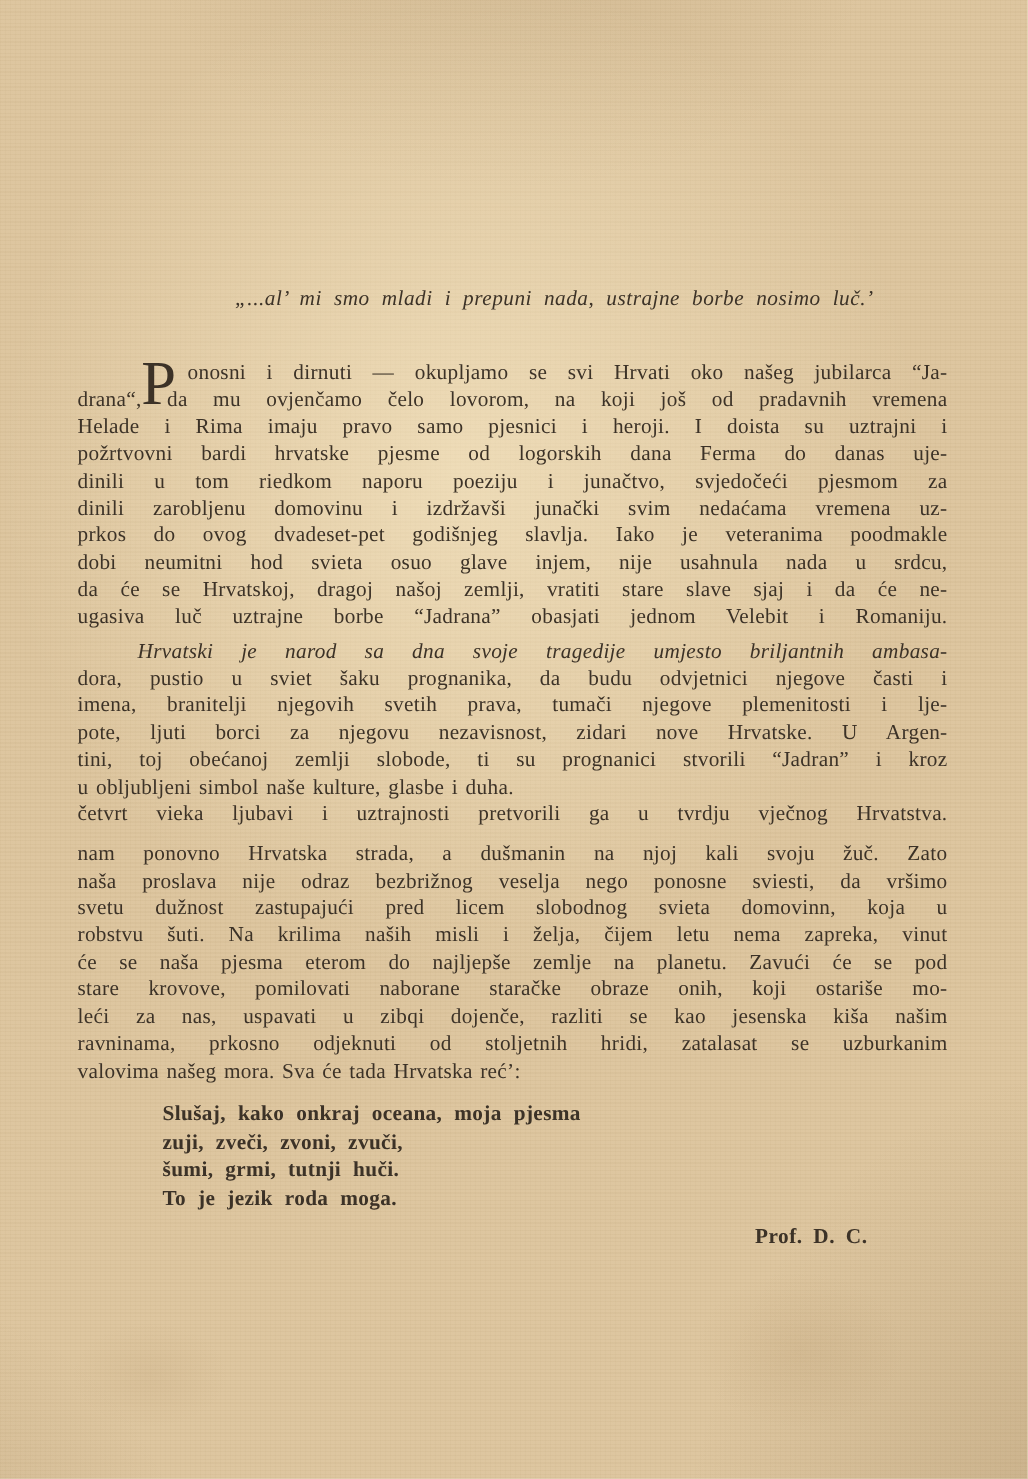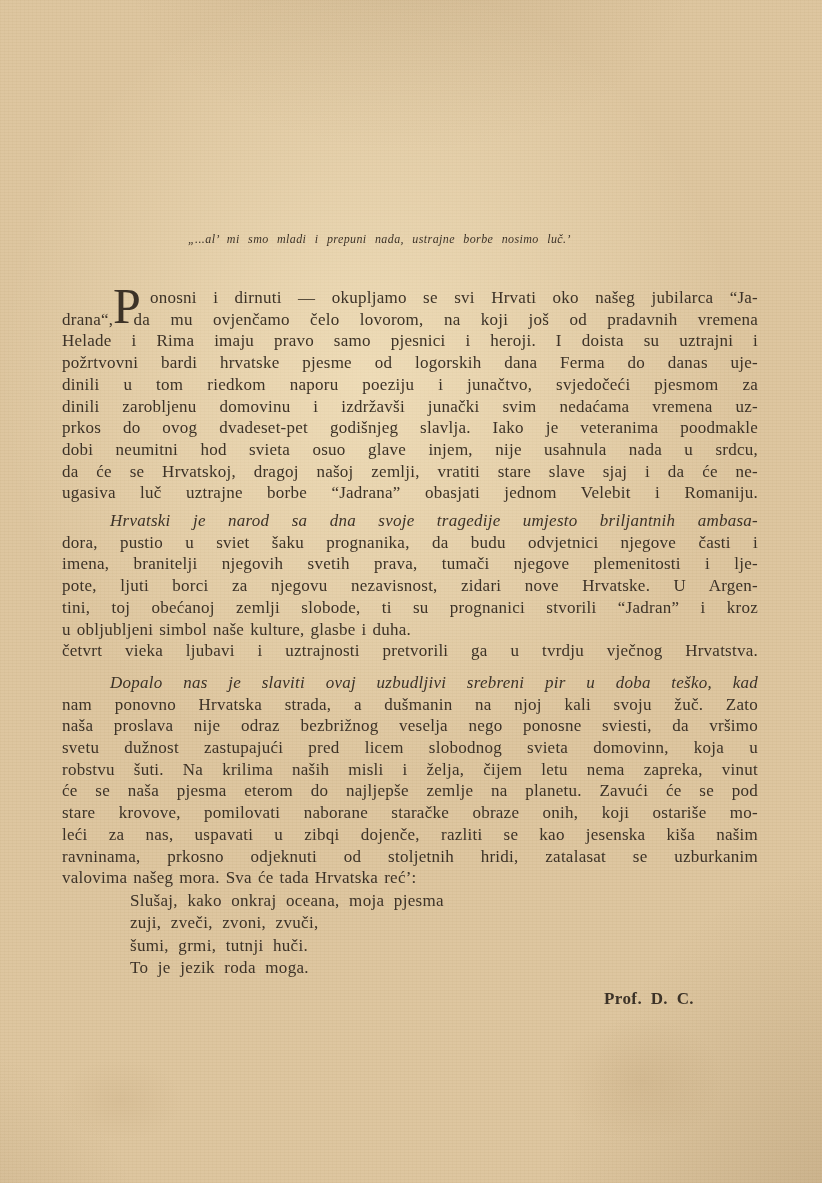--- a/index.html
+++ b/index.html
@@ -26,21 +26,21 @@
   }
   .content {
     position: absolute;
     left: 62px; top: 0;
     width: 696px;
   }
   .epigraph {
     margin-top: 228px;
     margin-left: 126px;
     font-style: italic;
-    font-size: 12px;
+    font-size: 17px;
     line-height: 22px;
     letter-spacing: 0.4px;
     word-spacing: 5px;
   }
   .para {
     position: relative;
     font-size: 17px;
     line-height: 21.7px;
     letter-spacing: 0.25px;
   }
@@ -56,26 +56,27 @@
     position: absolute;
     left: 51px; top: -6px;
     font-size: 50px;
     line-height: 1;
     letter-spacing: 0;
   }
   #paragraphs .para:nth-child(1) { margin-top: 37px; }
   #paragraphs .para:nth-child(2) { margin-top: 6px; }
   #paragraphs .para:nth-child(3) { margin-top: 10px; }
   .poem {
-    margin-top: 1px;
+    margin-top: 13px;
     margin-left: 68px;
     font-size: 17px;
     line-height: 22.5px;
     letter-spacing: 0.3px;
     word-spacing: 5px;
+    font-weight: bold;
   }
   .signature {
     margin-top: 8px;
     font-size: 17px;
     line-height: 22px;
     text-align: right;
     padding-right: 64px;
     letter-spacing: 0.4px;
     word-spacing: 4px;
     font-weight: bold;
@@ -104,21 +105,20 @@
         <div class="para">
           <div class="line indented">Hrvatski je narod sa dna svoje tragedije umjesto briljantnih ambasa-</div>
           <div class="line">dora, pustio u sviet šaku prognanika, da budu odvjetnici njegove časti i</div>
           <div class="line">imena, branitelji njegovih svetih prava, tumači njegove plemenitosti i lje-</div>
           <div class="line">pote, ljuti borci za njegovu nezavisnost, zidari nove Hrvatske. U Argen-</div>
           <div class="line">tini, toj obećanoj zemlji slobode, ti su prognanici stvorili “Jadran” i kroz</div>
           <div class="line nojust">u obljubljeni simbol naše kulture, glasbe i duha.</div>
           <div class="line">četvrt vieka ljubavi i uztrajnosti pretvorili ga u tvrdju vječnog Hrvatstva.</div>
         </div>
         <div class="para">
-          <div class="line indented">Dopalo nas je slaviti ovaj uzbudljivi srebreni pir u doba teško, kad</div>
           <div class="line">nam ponovno Hrvatska strada, a dušmanin na njoj kali svoju žuč. Zato</div>
           <div class="line">naša proslava nije odraz bezbrižnog veselja nego ponosne sviesti, da vršimo</div>
           <div class="line">svetu dužnost zastupajući pred licem slobodnog svieta domovinn, koja u</div>
           <div class="line">robstvu šuti. Na krilima naših misli i želja, čijem letu nema zapreka, vinut</div>
           <div class="line">će se naša pjesma eterom do najljepše zemlje na planetu. Zavući će se pod</div>
           <div class="line">stare krovove, pomilovati naborane staračke obraze onih, koji ostariše mo-</div>
           <div class="line">leći za nas, uspavati u zibqi dojenče, razliti se kao jesenska kiša našim</div>
           <div class="line">ravninama, prkosno odjeknuti od stoljetnih hridi, zatalasat se uzburkanim</div>
           <div class="line nojust">valovima našeg mora. Sva će tada Hrvatska reć’:</div>
         </div>

